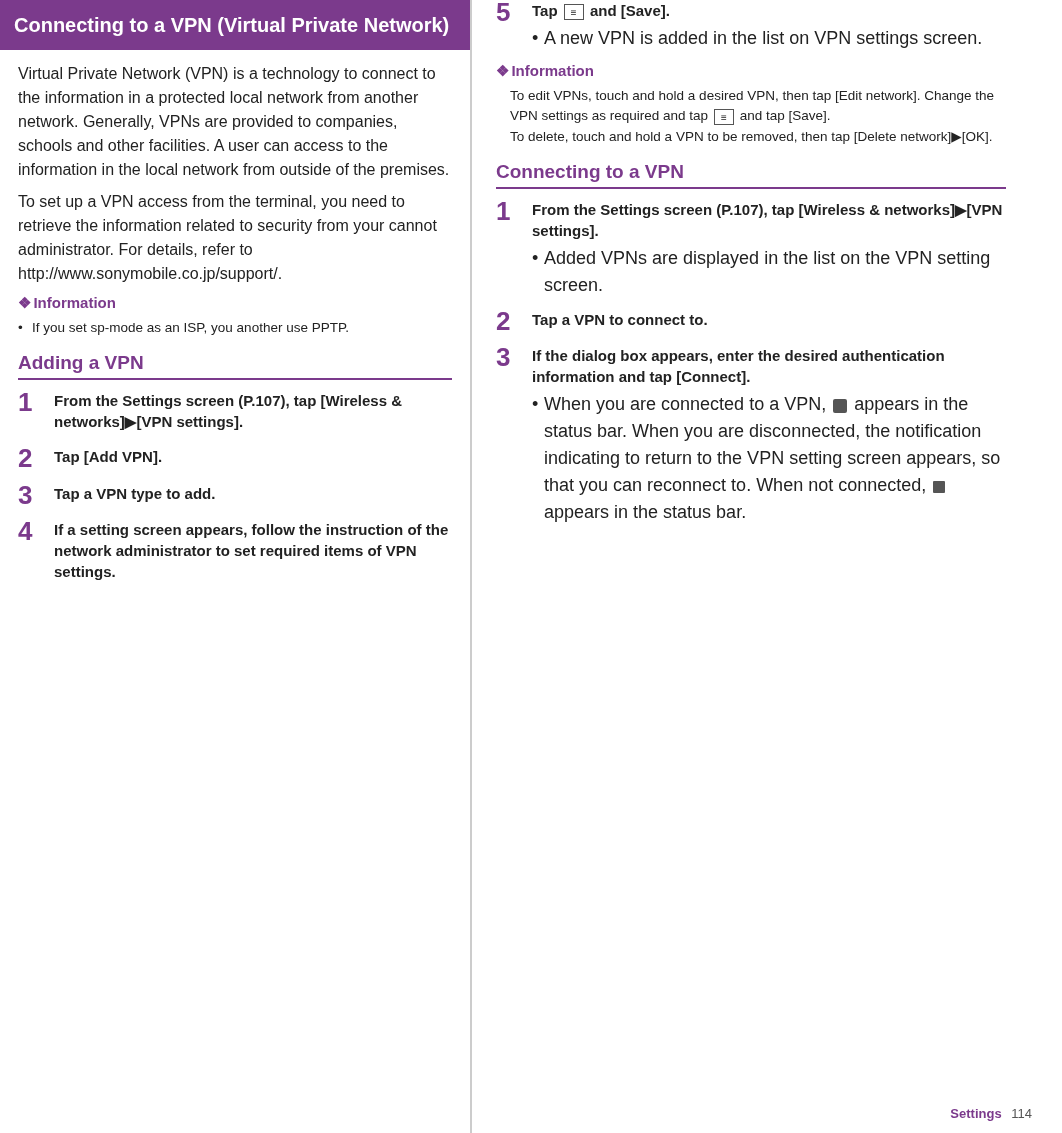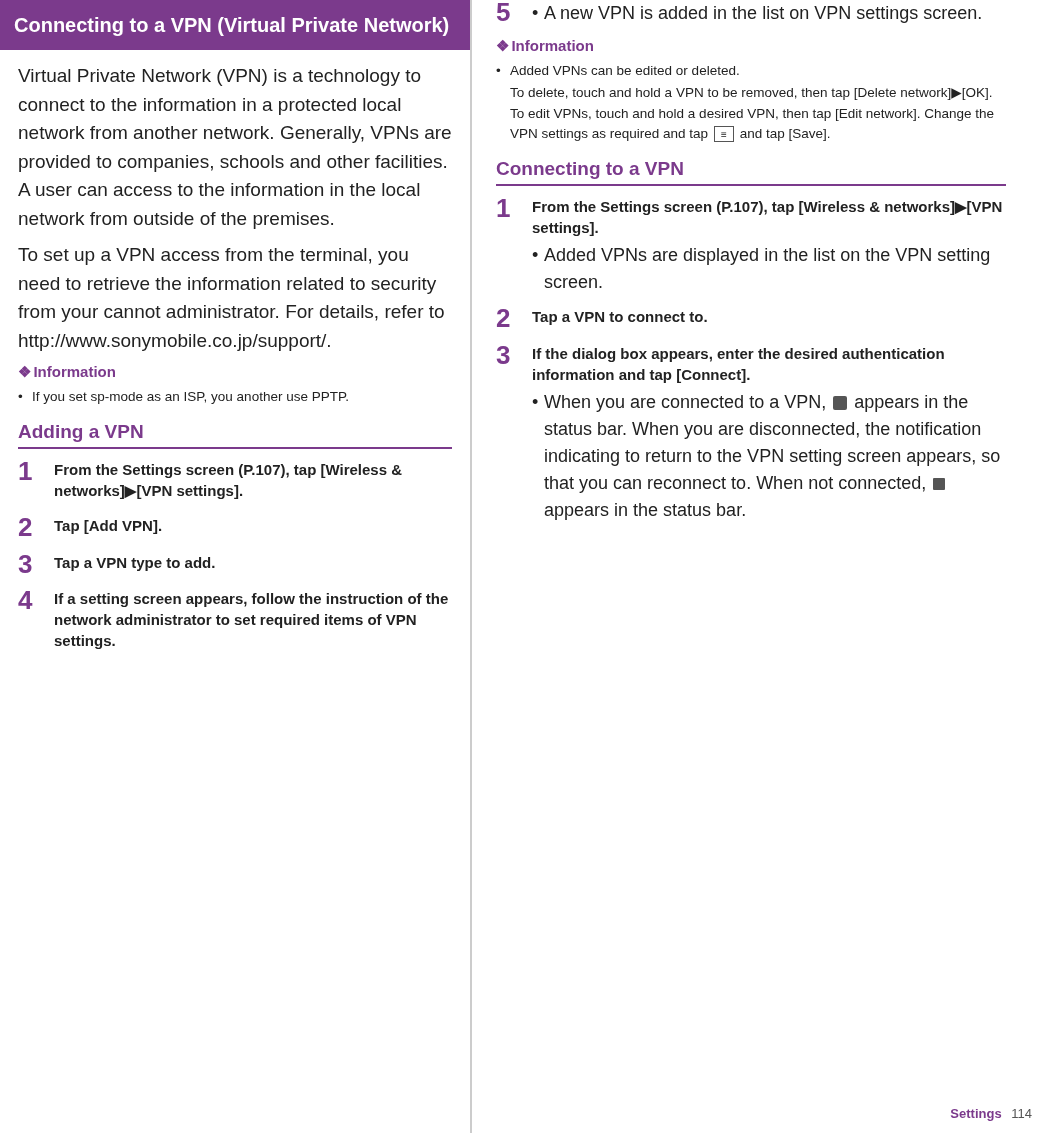--- a/index.html
+++ b/index.html
@@ -55,21 +55,21 @@
       font-weight: bold;
       color: #7b3a8c;
       margin-bottom: 6px;
     }
     .info-heading::before {
       content: "❖";
       margin-right: 2px;
     }
 
     .body-text {
-      font-size: 19px;
+      font-size: 16px;
       line-height: 1.5;
       margin-bottom: 8px;
     }
 
     
     .step {
       display: flex;
       align-items: flex-start;
       margin-bottom: 10px;
     }
@@ -209,33 +209,37 @@
       <div class="step-title">If a setting screen appears, follow the instruction of the network administrator to set required items of VPN settings.</div>
     </div>
   </div>
 </div>
 
 <div class="right-column">
 
   <div class="right-step5">
     <div class="step-number right-step5-num">5</div>
     <div class="step-content">
+      <div class="step-title">
+        <span>Tap</span>
+        <span class="icon-box">≡</span>
+        <span>and [Save].</span>
+      </div>
       <div class="step-bullet">A new VPN is added in the list on VPN settings screen.</div>
     </div>
   </div>
 
   <div class="info-heading">Information</div>
   <div style="font-size:13.5px; line-height:1.5; padding-left: 0px;">
-    <div class="bullet-item">Added VPNs can be edited or deleted.</div>
-    <div style="padding-left: 14px; font-size: 13.5px; line-height: 1.5;">To delete, touch and hold a VPN to be removed, then tap [Delete network]▶[OK].</div>
     <div style="padding-left: 14px; font-size: 13.5px; line-height: 1.5;">
       <span>To edit VPNs, touch and hold a desired VPN, then tap [Edit network]. Change the VPN settings as required and tap</span>
       <span class="icon-box">≡</span>
       <span>and tap [Save].</span>
     </div>
+    <div style="padding-left: 14px; font-size: 13.5px; line-height: 1.5;">To delete, touch and hold a VPN to be removed, then tap [Delete network]▶[OK].</div>
   </div>
 
   <div class="section-heading">Connecting to a VPN</div>
 
   <div class="step">
     <div class="step-number">1</div>
     <div class="step-content">
       <div class="step-title">From the Settings screen (P.107), tap [Wireless &amp; networks]▶[VPN settings].</div>
       <div class="step-bullet">Added VPNs are displayed in the list on the VPN setting screen.</div>
     </div>

